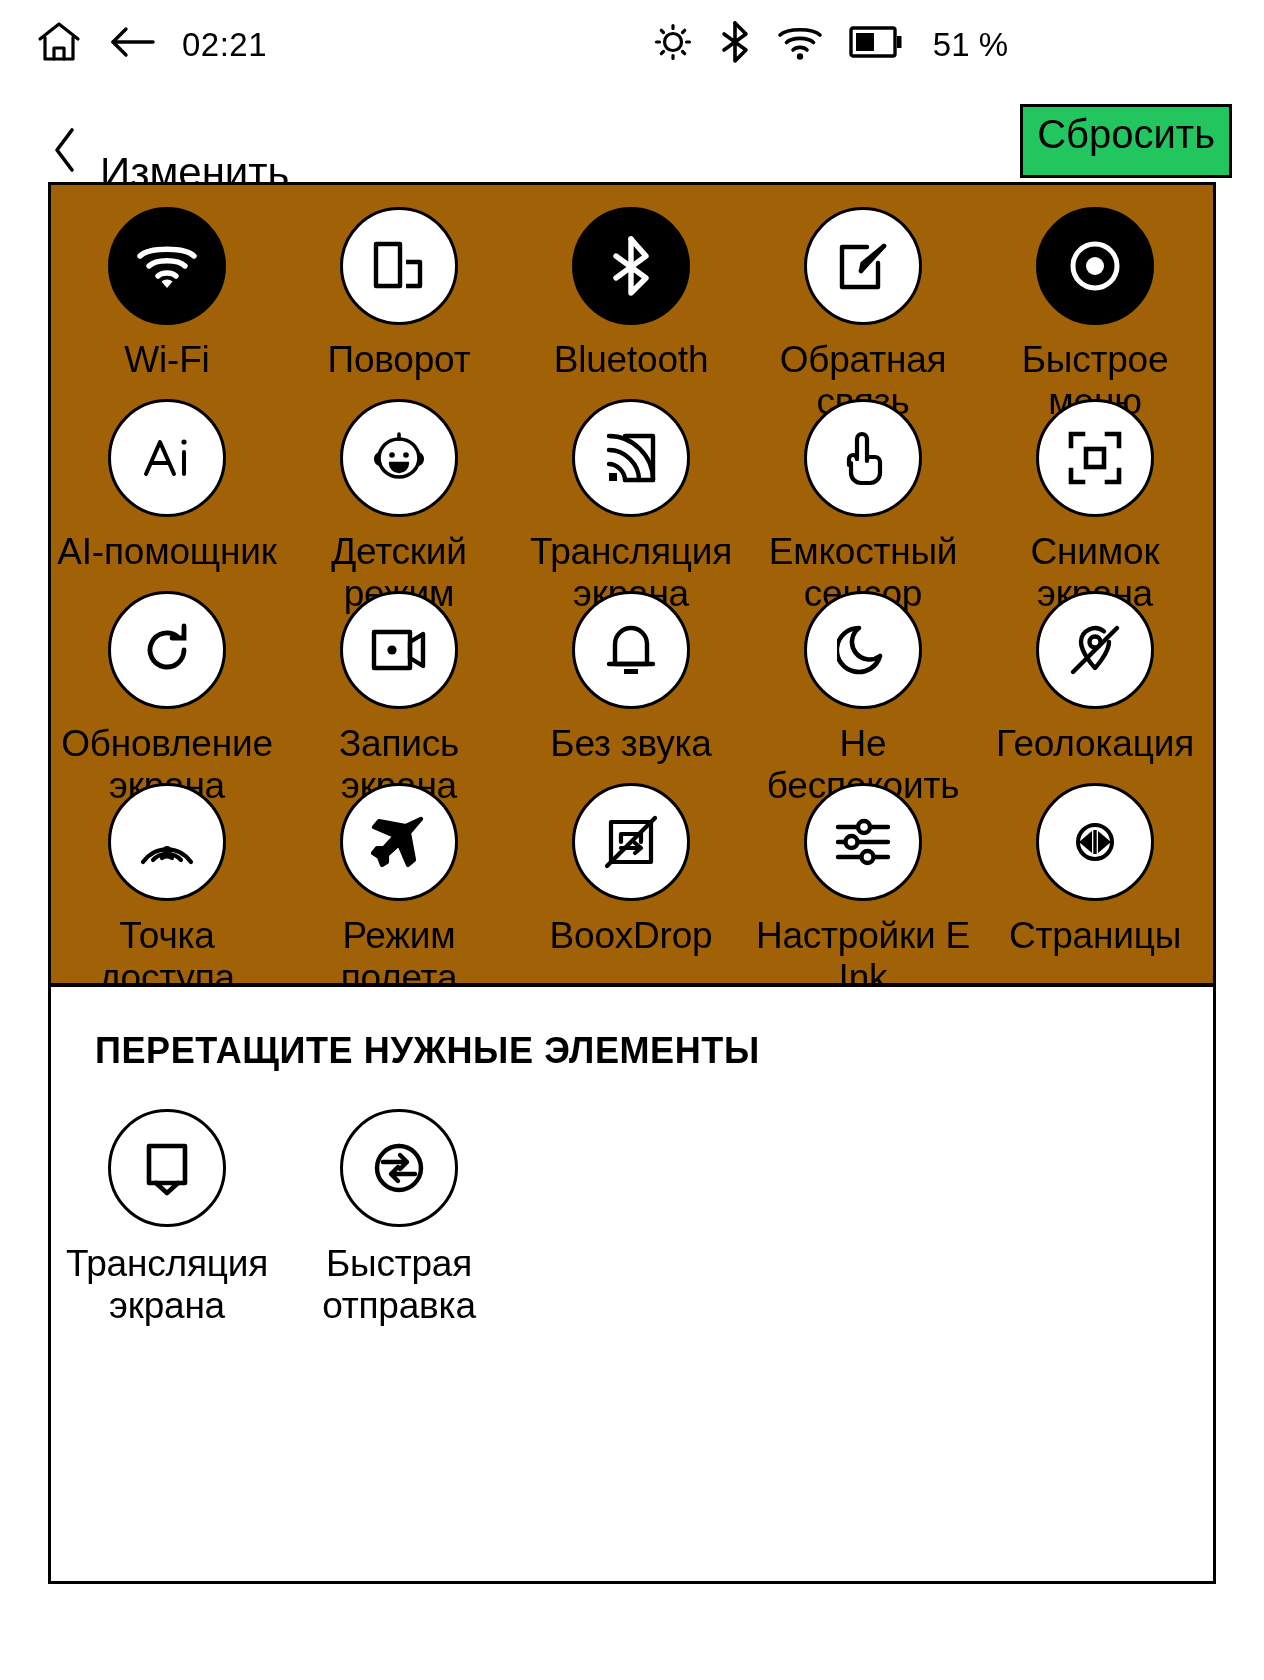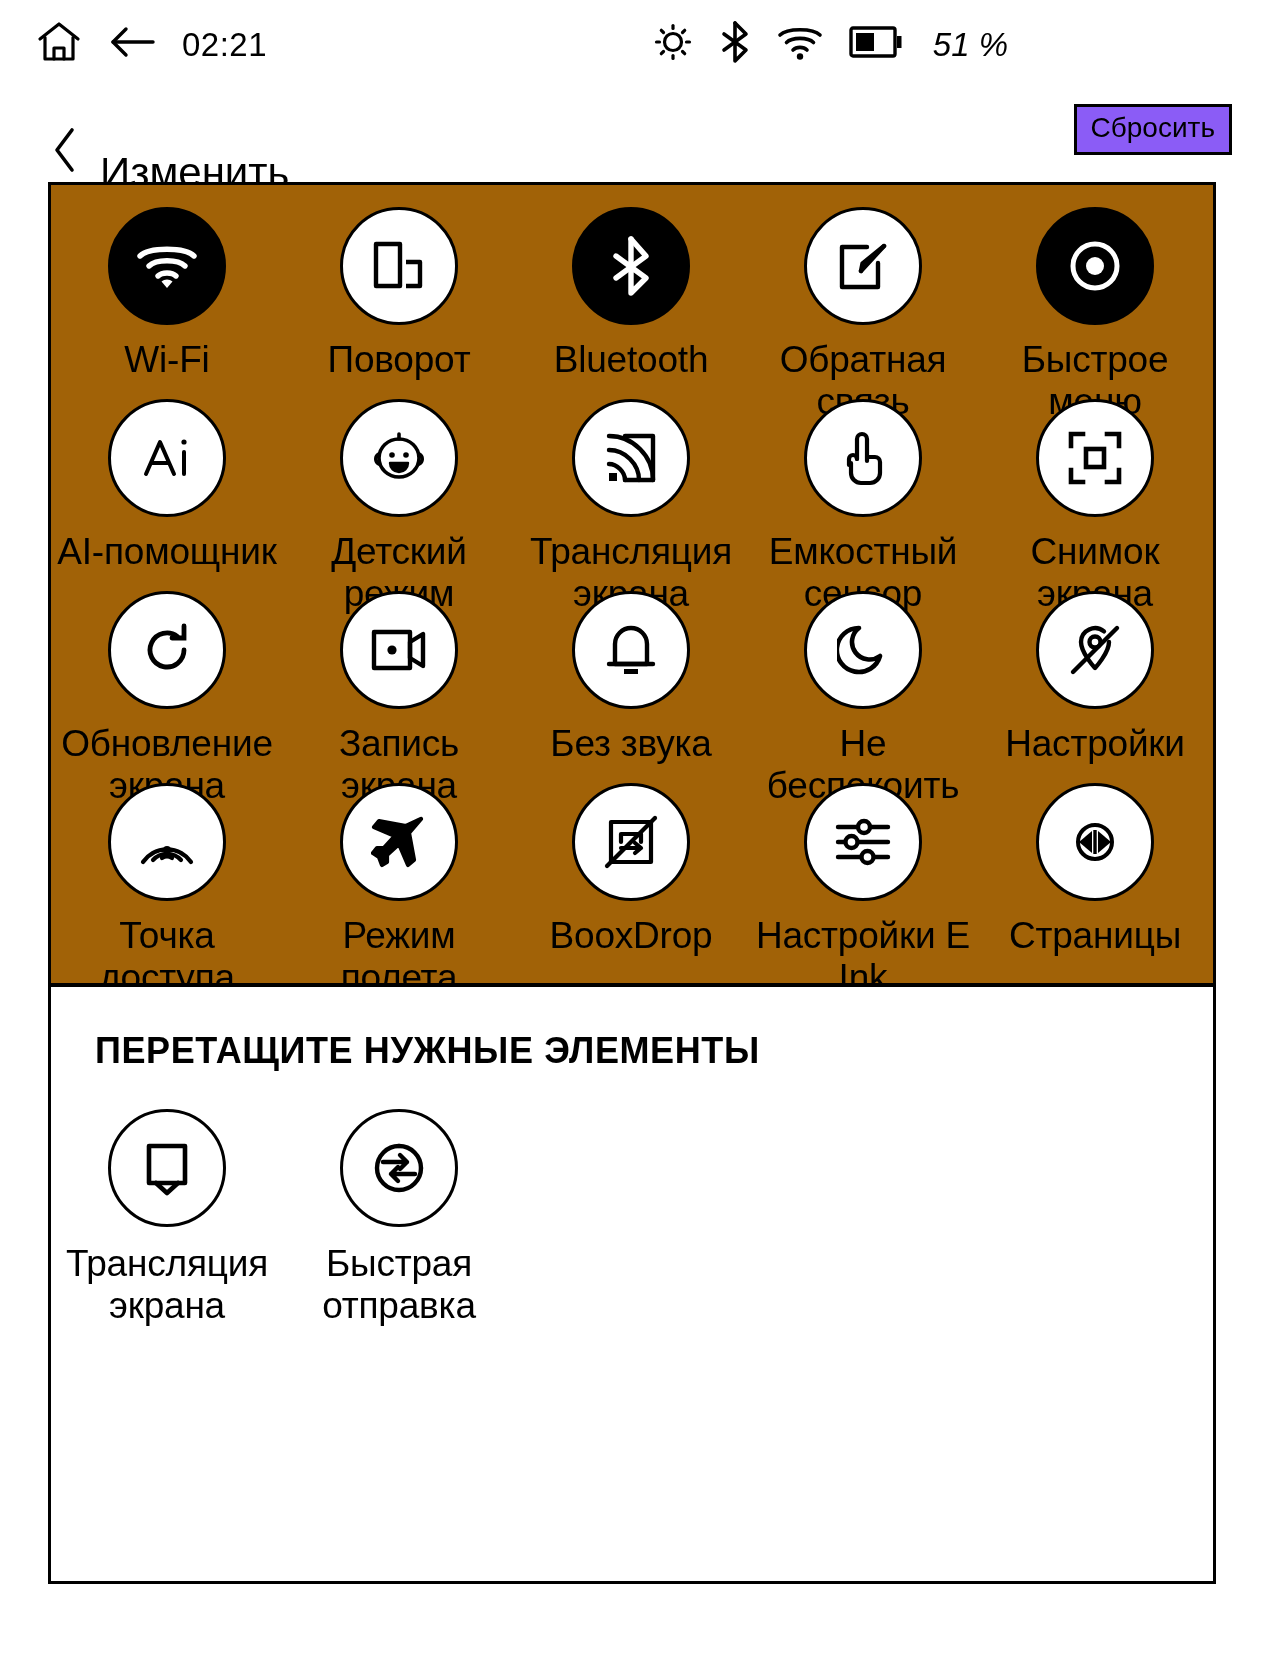--- a/index.html
+++ b/index.html
@@ -27,21 +27,20 @@
     display: flex;
     align-items: center;
     gap: 26px;
   }
   .sb-right {
     position: absolute;
     right: 30px;
     display: flex;
     align-items: center;
     gap: 26px;
-    font-style: italic;
   }
   .sb-time {
     font-size: 33px;
     font-weight: 400;
     letter-spacing: 0.5px;
     line-height: 1;
   }
   .sb-batt-pct {
     font-size: 33px;
     font-weight: 400;
@@ -69,23 +68,23 @@
     font-size: 42px;
     font-weight: 400;
     line-height: 1;
     margin-top: 42px;
   }
   .tb-reset {
     position: absolute;
     right: 32px;
     top: 16px;
     border: 3px solid #000;
-    background: #8b5cf6;
-    padding: 6px 14px 10px 14px;
-    font-size: 28px;
+    background: #22c55e;
+    padding: 6px 14px 20px 14px;
+    font-size: 40px;
     font-family: "Liberation Sans", sans-serif;
     line-height: 1.05;
     color: #000;
   }
 
   
   .card {
     position: absolute;
     left: 48px;
     top: 182px;
@@ -405,21 +404,21 @@
         <div class="label">Не беспокоить</div>
       </div>
       <div class="cell">
         <div class="bubble">
           <svg width="56" height="56" viewBox="0 0 56 56" fill="none" stroke="#000" stroke-width="4.4" stroke-linejoin="round" stroke-linecap="round">
             <path d="M42 20 c0 11 -14 26 -14 26 S14 31 14 20 a14 14 0 0 1 23 -10.6"></path>
             <circle cx="28" cy="20" r="5.5"></circle>
             <path d="M6 50 L50 6"></path>
           </svg>
         </div>
-        <div class="label">Настройки</div>
+        <div class="label">Геолокация</div>
       </div>
     </div>
 
     <div class="grid-row">
       <div class="cell">
         <div class="bubble">
           <svg width="58" height="52" viewBox="0 0 58 52" fill="none" stroke="#000" stroke-width="4.2" stroke-linecap="round">
             <path d="M5 46 A29 29 0 0 1 53 46"></path>
             <path d="M15 44 A19 19 0 0 1 43 44"></path>
             <path d="M24 42 A9 9 0 0 1 34 42"></path>

